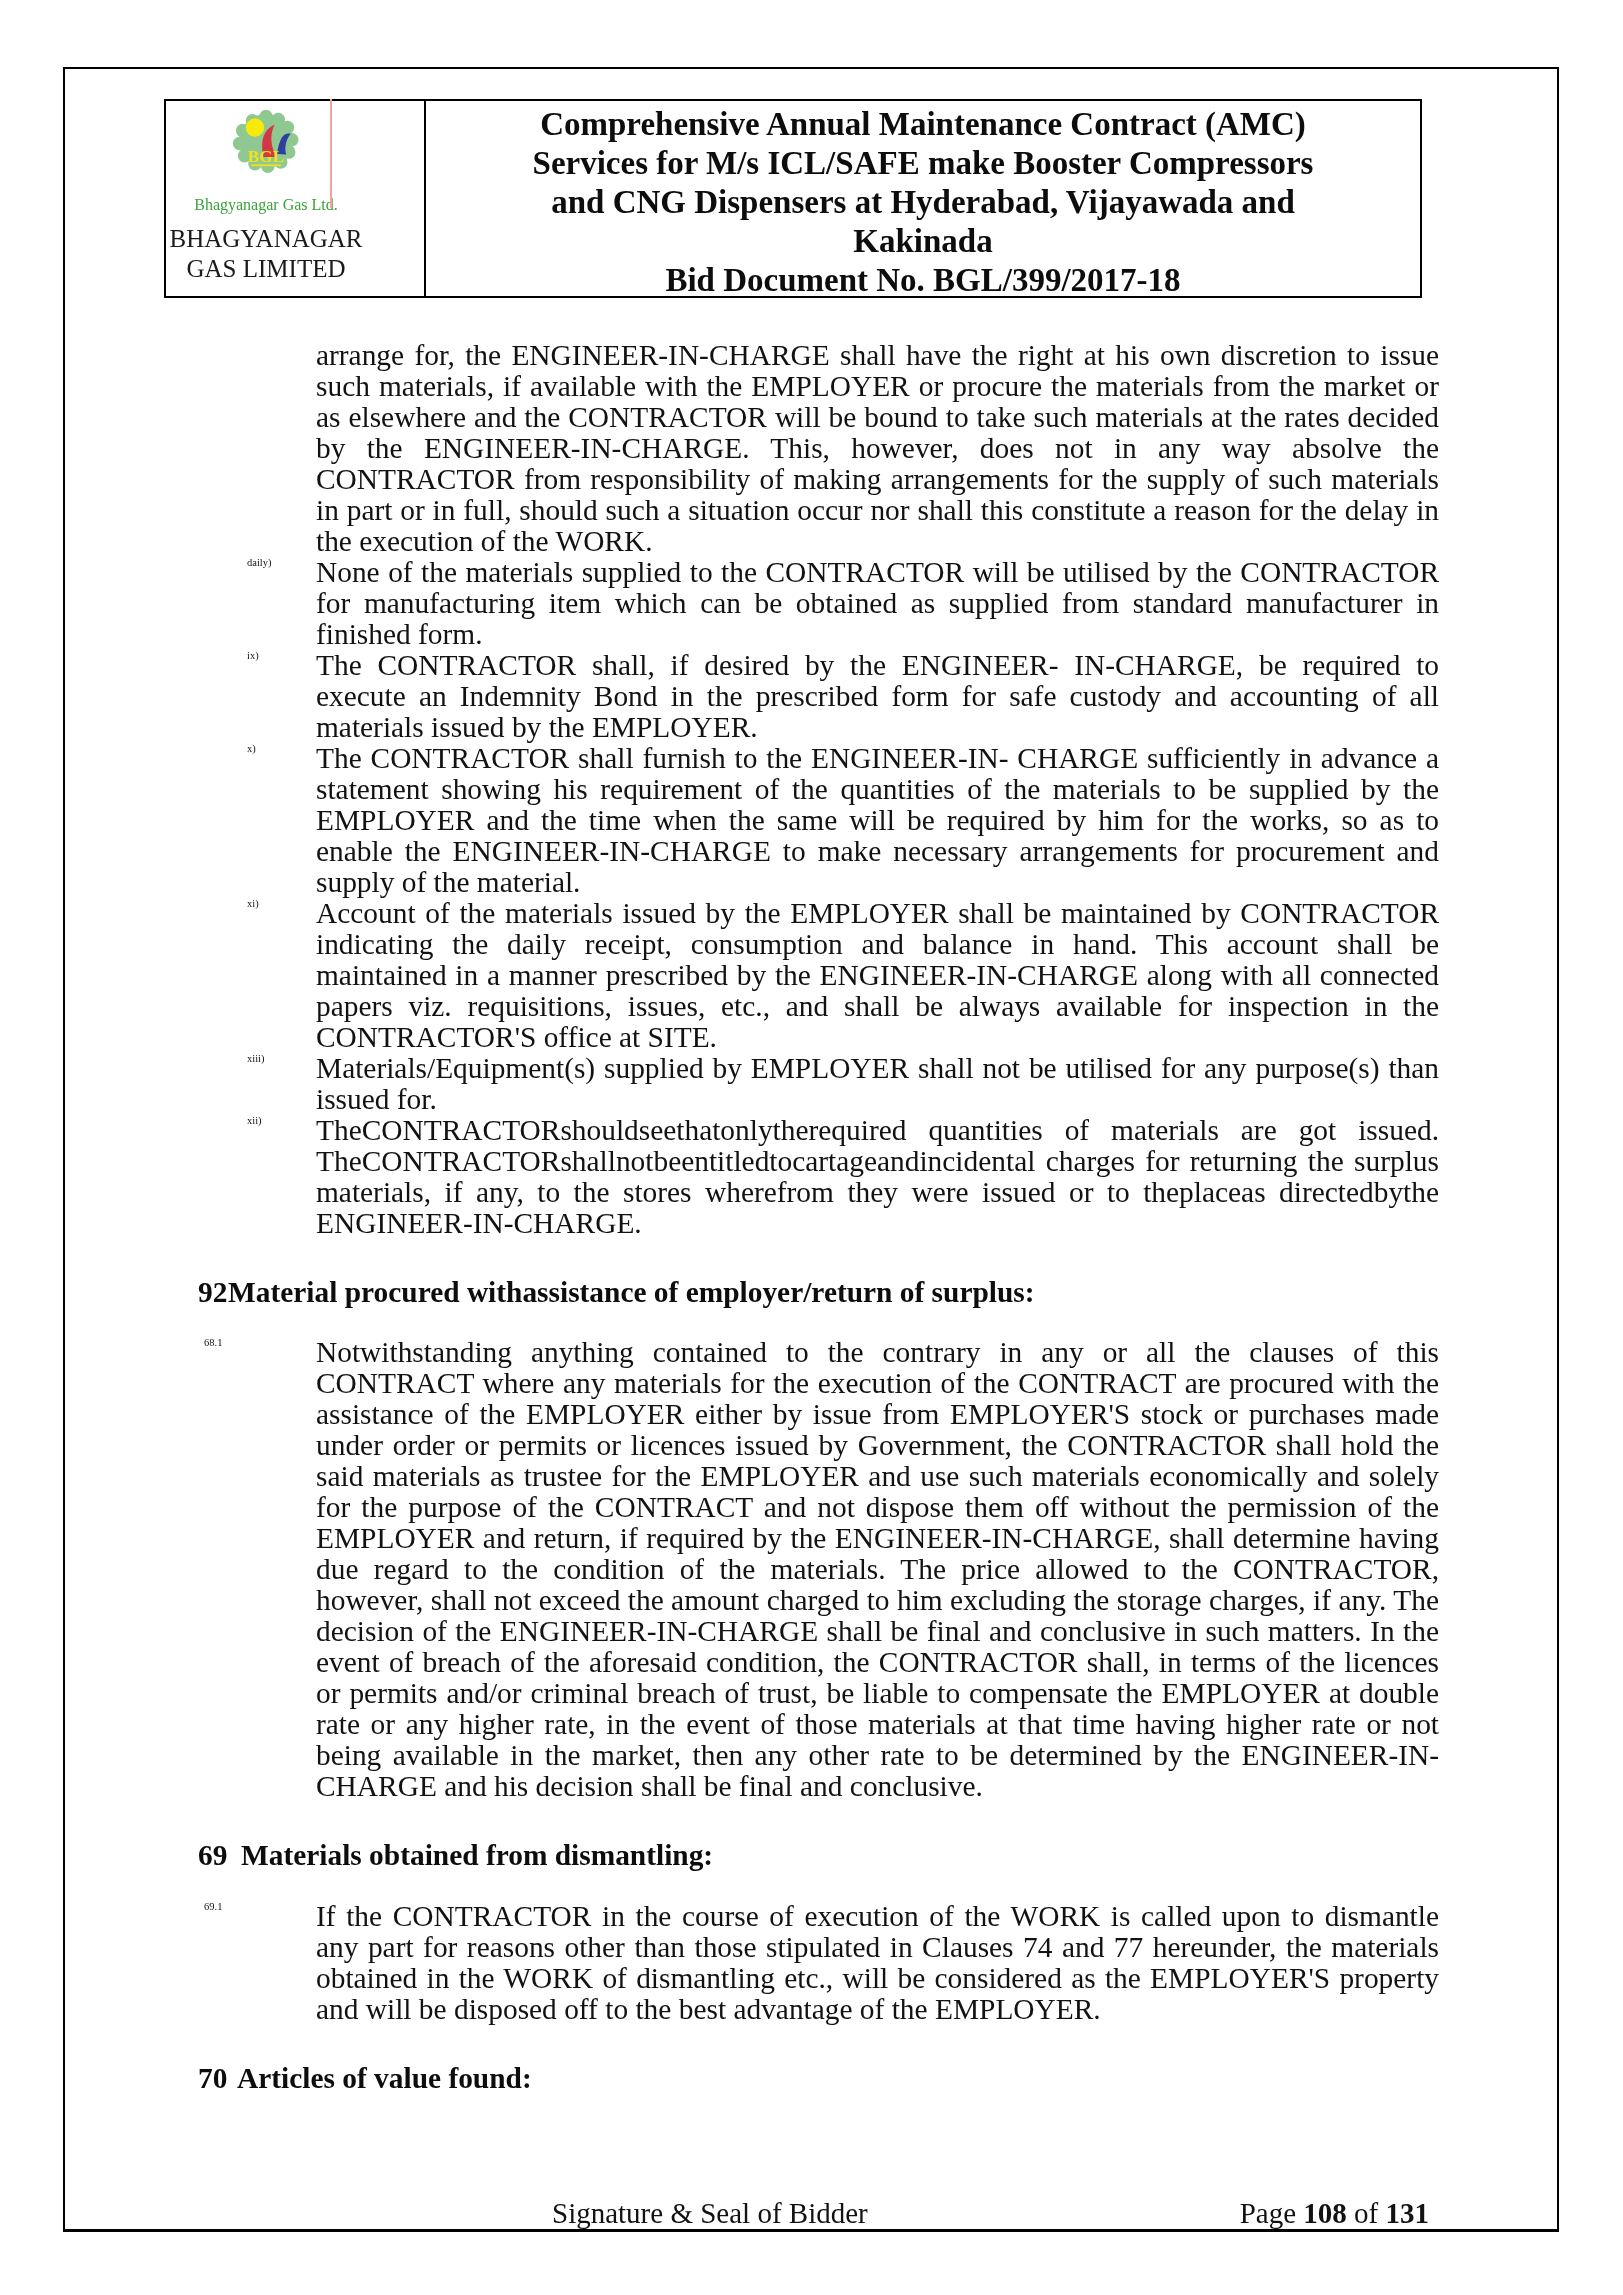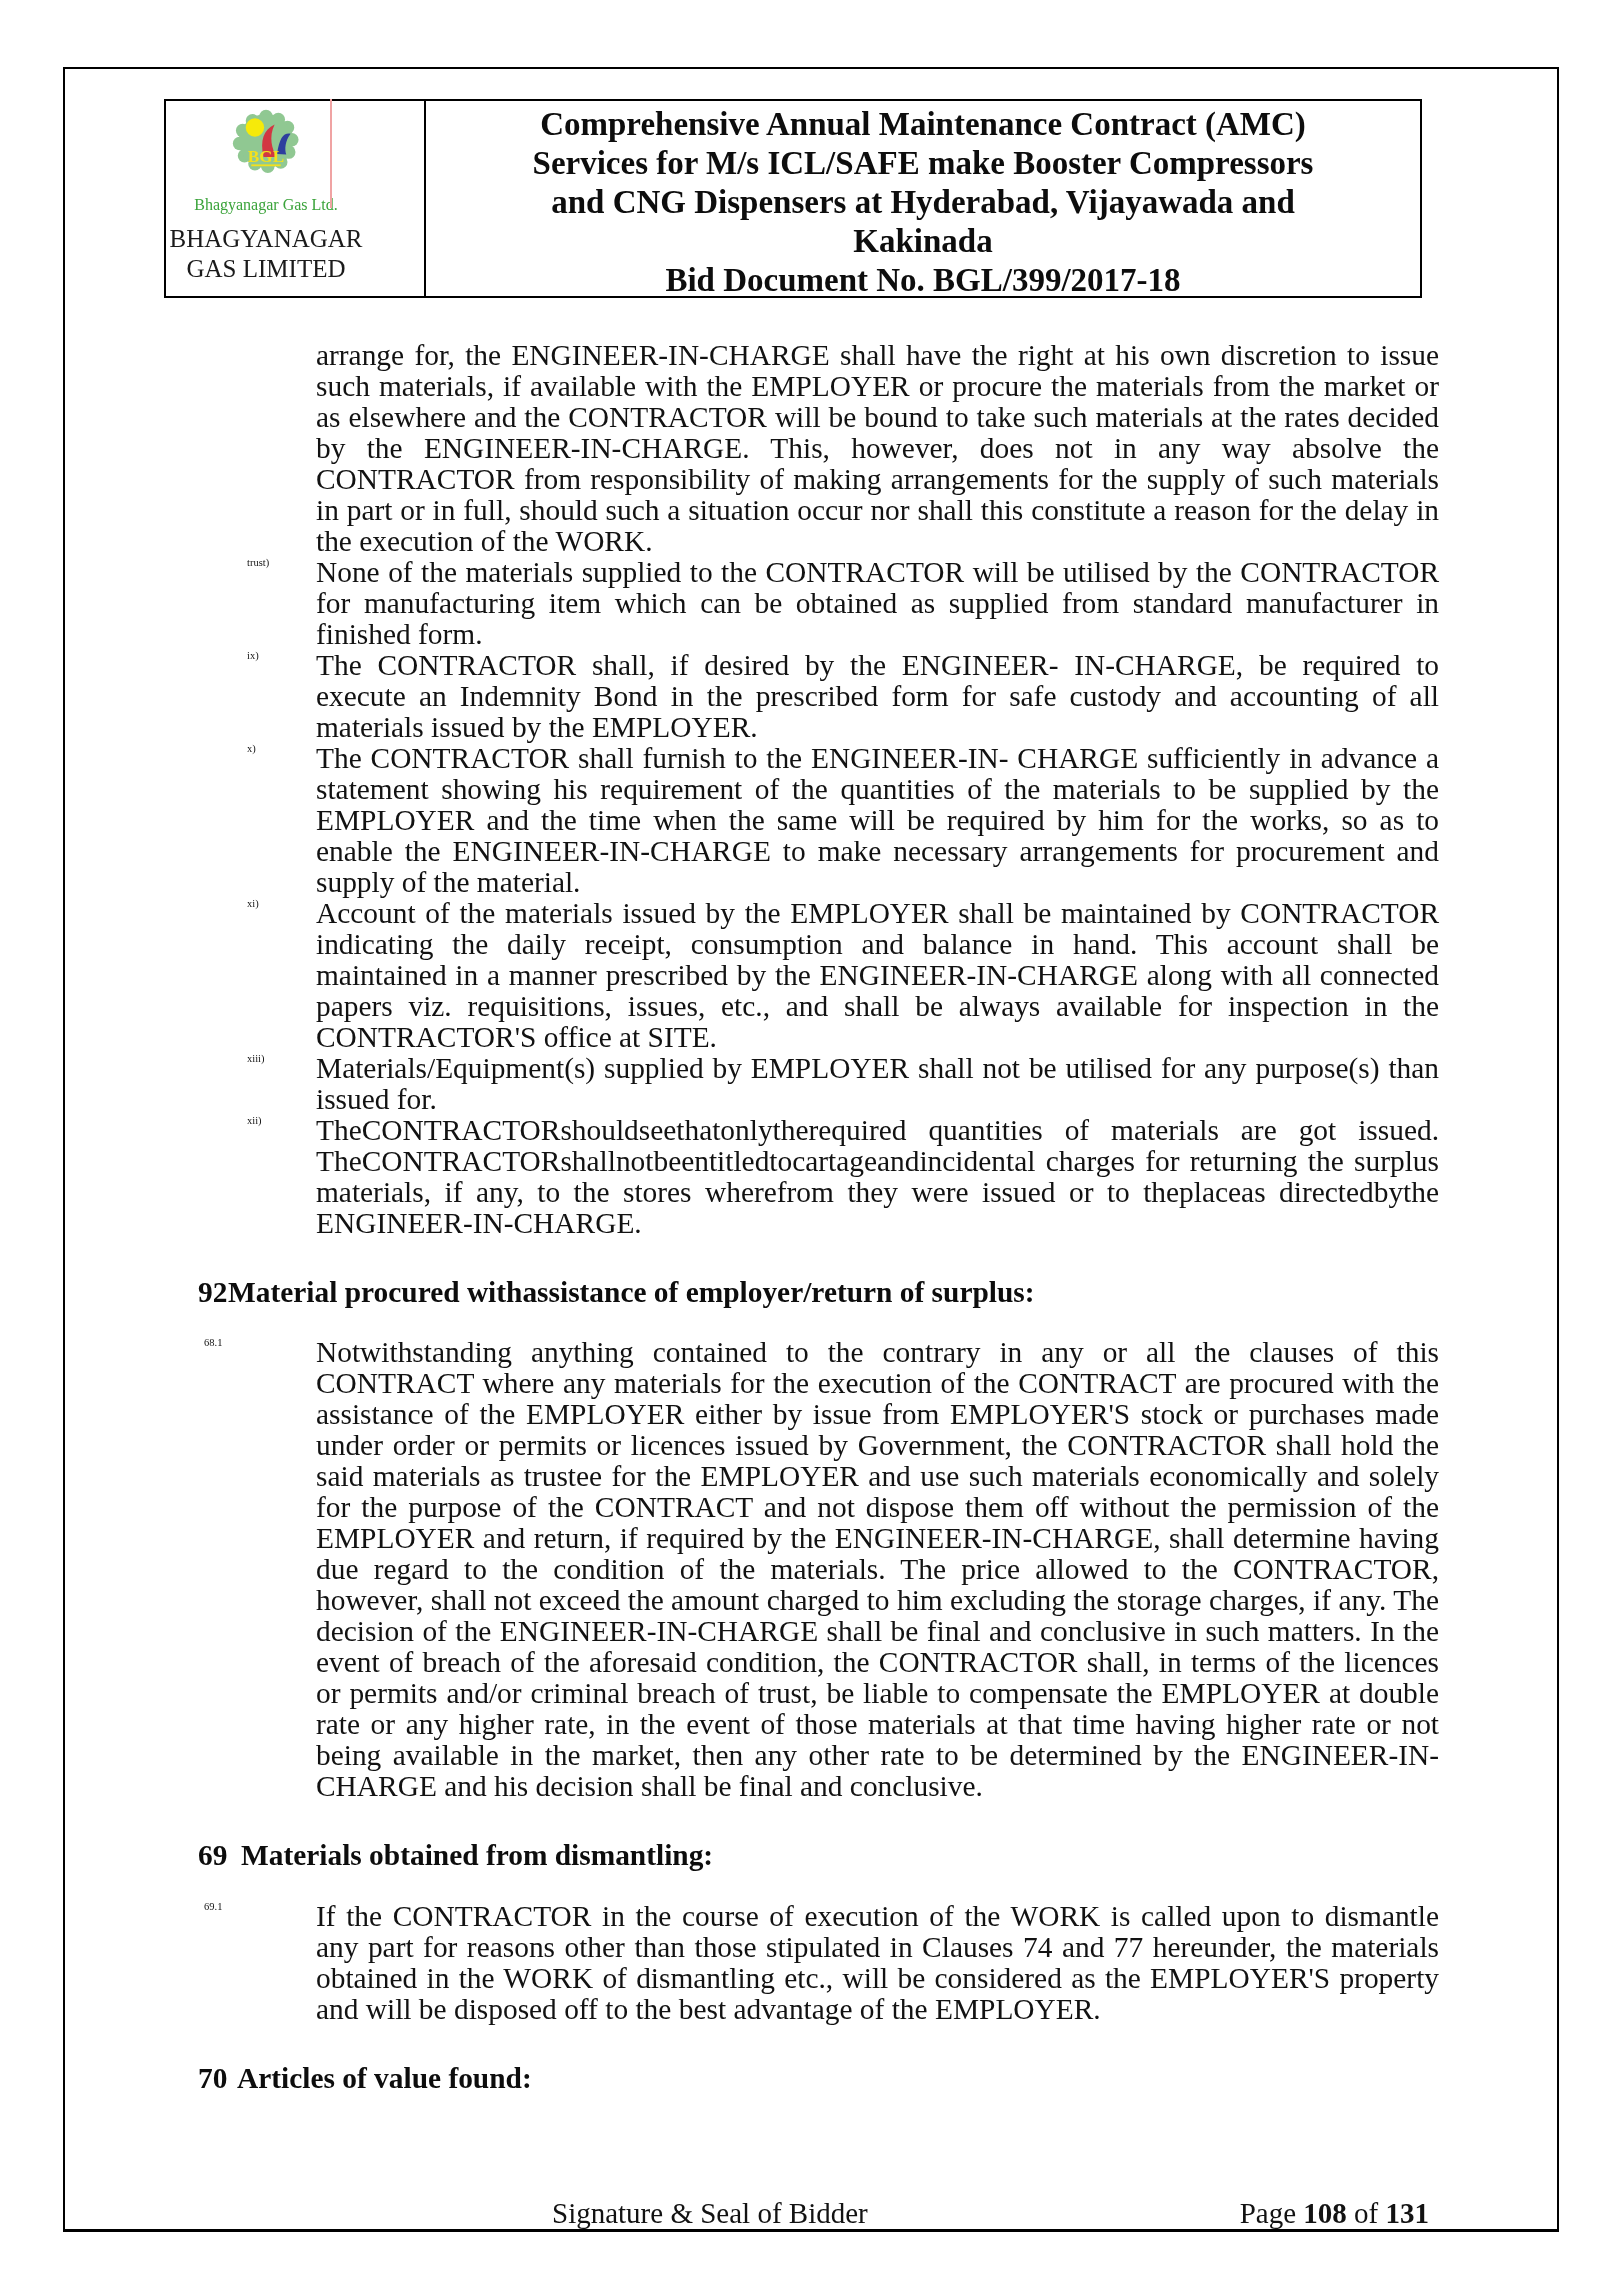--- a/index.html
+++ b/index.html
@@ -93,21 +93,21 @@
         <div class="bid-no">Bid Document No. BGL/399/2017-18</div>
       </div>
     </div>
     <div class="pink-line"></div>
 
     <div class="body">
 
       <p class="para cont">arrange for, the ENGINEER-IN-CHARGE shall have the right at his own discretion to issue such materials, if available with the EMPLOYER or procure the materials from the market or as elsewhere and the CONTRACTOR will be bound to take such materials at the rates decided by the ENGINEER-IN-CHARGE. This, however, does not in any way absolve the CONTRACTOR from responsibility of making arrangements for the supply of such materials in part or in full, should such a situation occur nor shall this constitute a reason for the delay in the execution of the WORK.</p>
 
       <div class="item">
-        <span class="lbl">trust)</span>
+        <span class="lbl">daily)</span>
         <p class="para">None of the materials supplied to the CONTRACTOR will be utilised by the CONTRACTOR for manufacturing item which can be obtained as supplied from standard manufacturer in finished form.</p>
       </div>
       <div class="item">
         <span class="lbl">ix)</span>
         <p class="para">The CONTRACTOR shall, if desired by the ENGINEER- IN-CHARGE, be required to execute an Indemnity Bond in the prescribed form for safe custody and accounting of all materials issued by the EMPLOYER.</p>
       </div>
       <div class="item">
         <span class="lbl">x)</span>
         <p class="para">The CONTRACTOR shall furnish to the ENGINEER-IN- CHARGE sufficiently in advance a statement showing his requirement of the quantities of the materials to be supplied by the EMPLOYER and the time when the same will be required by him for the works, so as to enable the ENGINEER-IN-CHARGE to make necessary arrangements for procurement and supply of the material.</p>
       </div>

